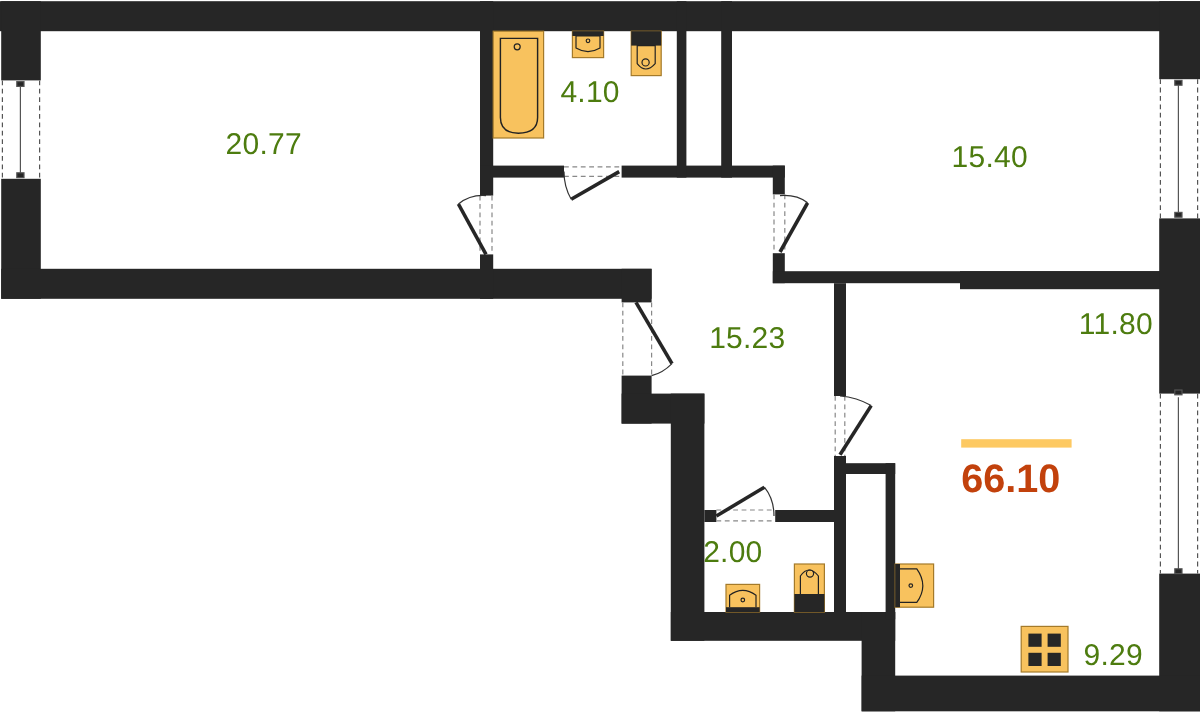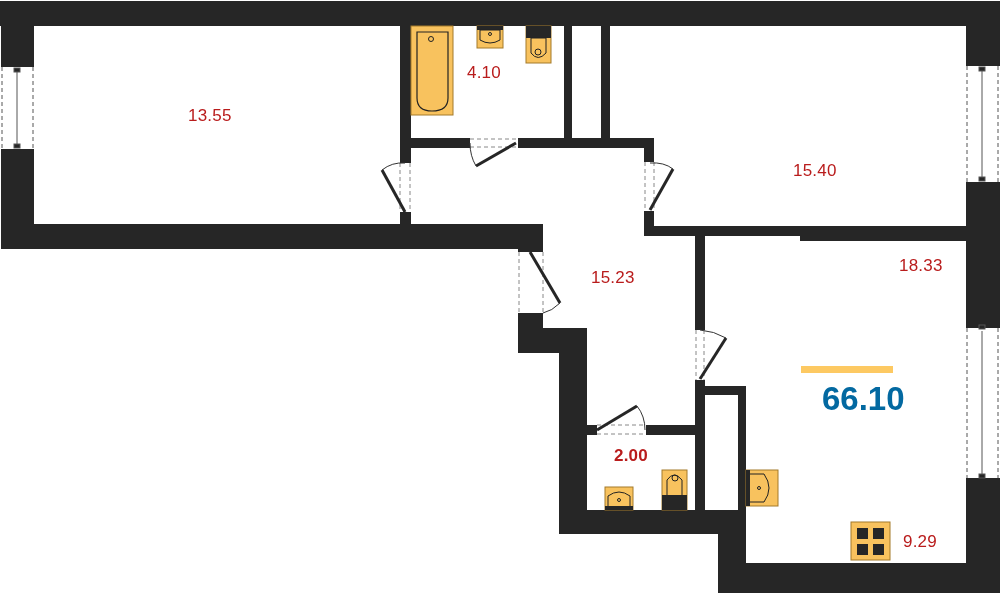--- a/index.html
+++ b/index.html
@@ -1,19 +1,19 @@
 <!DOCTYPE html>
 <html><head>
 <meta charset="utf-8">
 <style>
   html, body { margin:0; padding:0; background:#ffffff; }
   body { width:1000px; height:593px; position:relative; overflow:hidden; font-family:"Liberation Sans", "DejaVu Sans", sans-serif; }
   .plan { position:absolute; left:0; top:0; width:1000px; height:593px; }
-  .label { position:absolute; font-size:17px; color:#b91c1c; letter-spacing:0.2px;text-align:right; }
-  .total { position:absolute; font-size:33px; font-weight:bold; color:#0369a1;margin-left:21px; }
+  .label { position:absolute; font-size:25px; color:#4d7c0f; letter-spacing:0.2px;text-align:right; }
+  .total { position:absolute; font-size:33px; font-weight:bold; color:#c2410c; }
   .total-bar { position:absolute; height:7px; }
 </style>
 </head>
 <body>
 
 <div class="plan">
 <svg width="1000" height="593" viewBox="0 0 1000 593">
   <g fill="#262626">
 
     <rect x="0" y="1" width="1000" height="25"></rect>
@@ -157,23 +157,23 @@
   </g>
   <g>
     <rect x="851" y="522" width="39" height="38" fill="#F8C25E" stroke="#a47a2a"></rect>
     <rect x="857" y="528" width="11" height="11" fill="#262626"></rect>
     <rect x="873" y="528" width="11" height="11" fill="#262626"></rect>
     <rect x="857" y="544" width="11" height="11" fill="#262626"></rect>
     <rect x="873" y="544" width="11" height="11" fill="#262626"></rect>
   </g>
 </svg>
 
-<span class="label" style="left:188px; top:106px;">13.55</span>
+<span class="label" style="left:188px; top:106px;">20.77</span>
 <span class="label" style="left:467px; top:63px;">4.10</span>
-<span class="label" style="left:793px; top:117px;margin-top:44px;">15.40</span>
+<span class="label" style="left:793px; top:117px;">15.40</span>
 <span class="label" style="left:591px; top:268px;">15.23</span>
-<span class="label" style="left:899px; top:256px;">18.33</span>
-<span class="label" style="left:614px; top:446px;font-weight:bold;">2.00</span>
+<span class="label" style="left:899px; top:256px;">11.80</span>
+<span class="label" style="left:586px; top:446px;">2.00</span>
 <span class="label" style="left:903px; top:532px;">9.29</span>
 
 <div class="total-bar" style="left:801px; top:366px; width:92px; background:#FDC962;"></div>
 <span class="total" style="left:801px; top:380px;">66.10</span>
 </div>
 
 </body></html>

